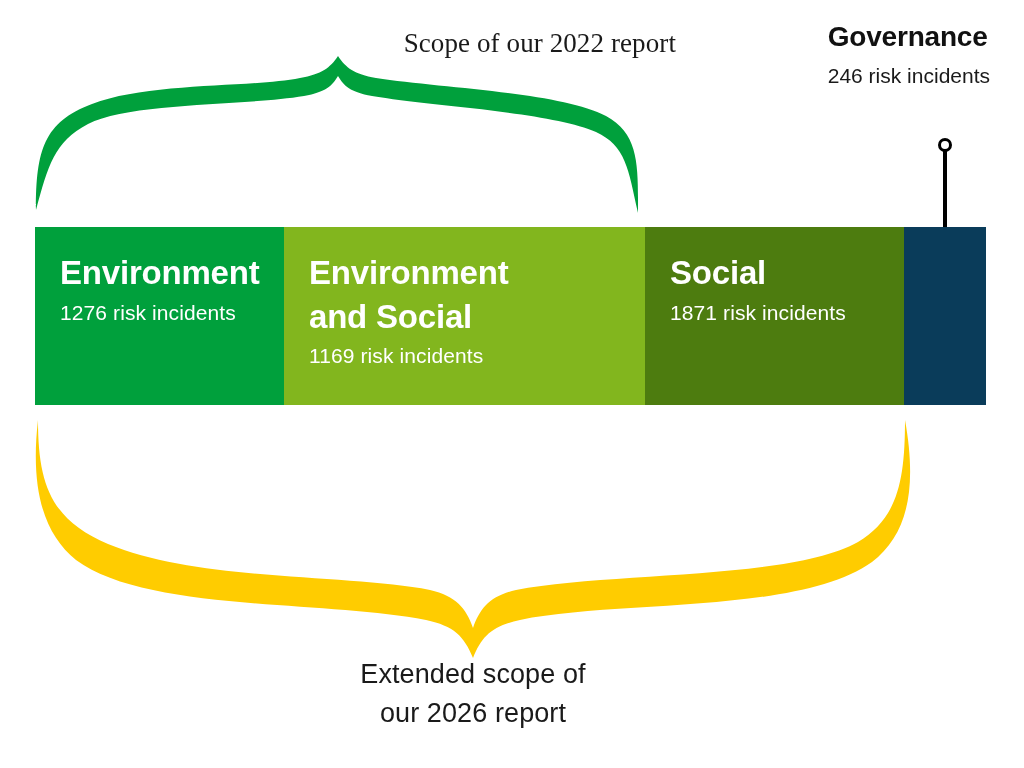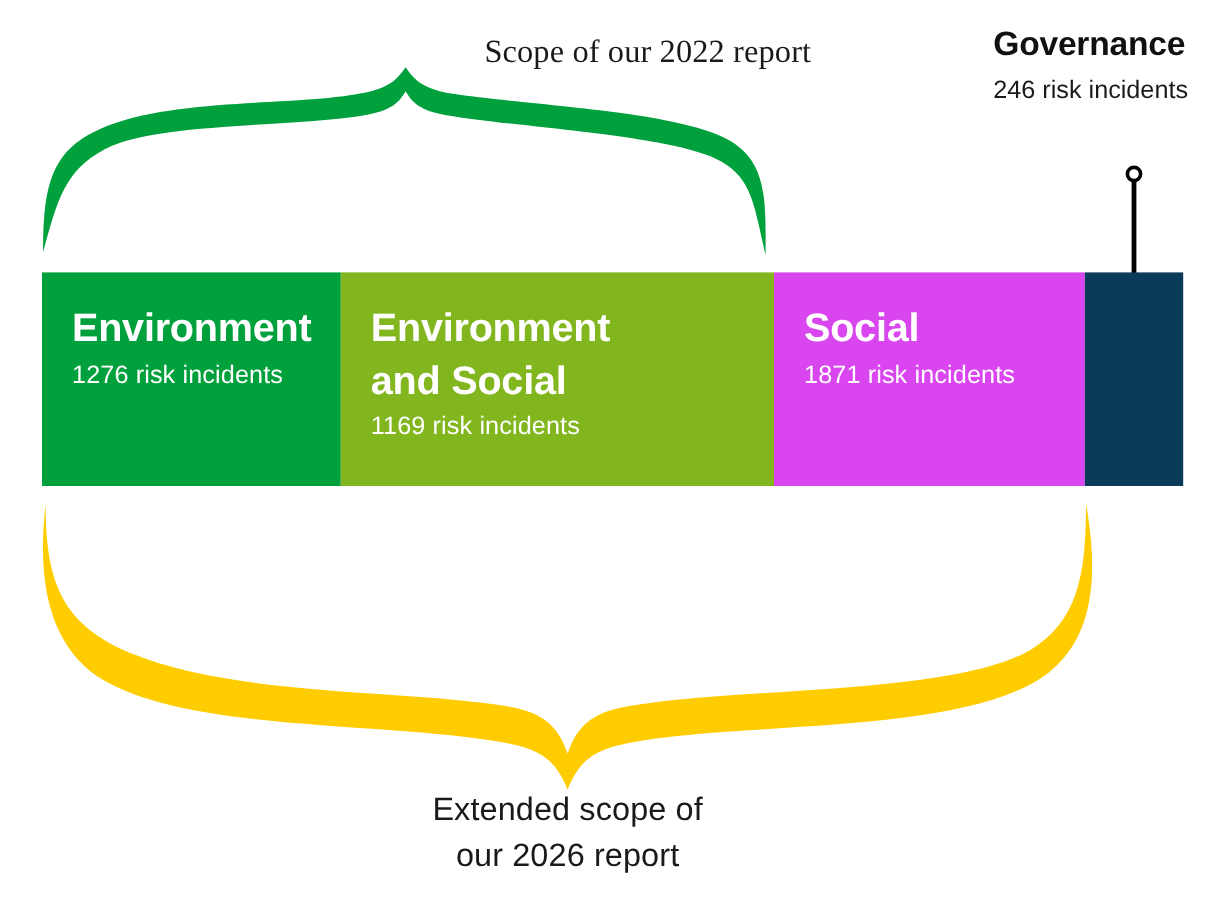--- a/index.html
+++ b/index.html
@@ -42,21 +42,21 @@
     align-items: stretch;
   }
   .seg {
     position: relative;
     box-sizing: border-box;
     padding: 24px 0 0 25px;
     overflow: hidden;
   }
   .seg-env       { width: 249px; background: #00A03C; }
   .seg-env-soc   { width: 361px; background: #82B61E; }
-  .seg-social    { width: 259px; background: #d946ef; }
+  .seg-social    { width: 259px; background: #4d7c0f; }
   .seg-gov       { width: 82px;  background: #0A3C5A; padding: 0; }
 
   .seg-title {
     color: #ffffff;
     font-size: 33px;
     font-weight: bold;
     line-height: 1.32;
     letter-spacing: -0.2px;
     white-space: pre-line;
     margin: 0;

